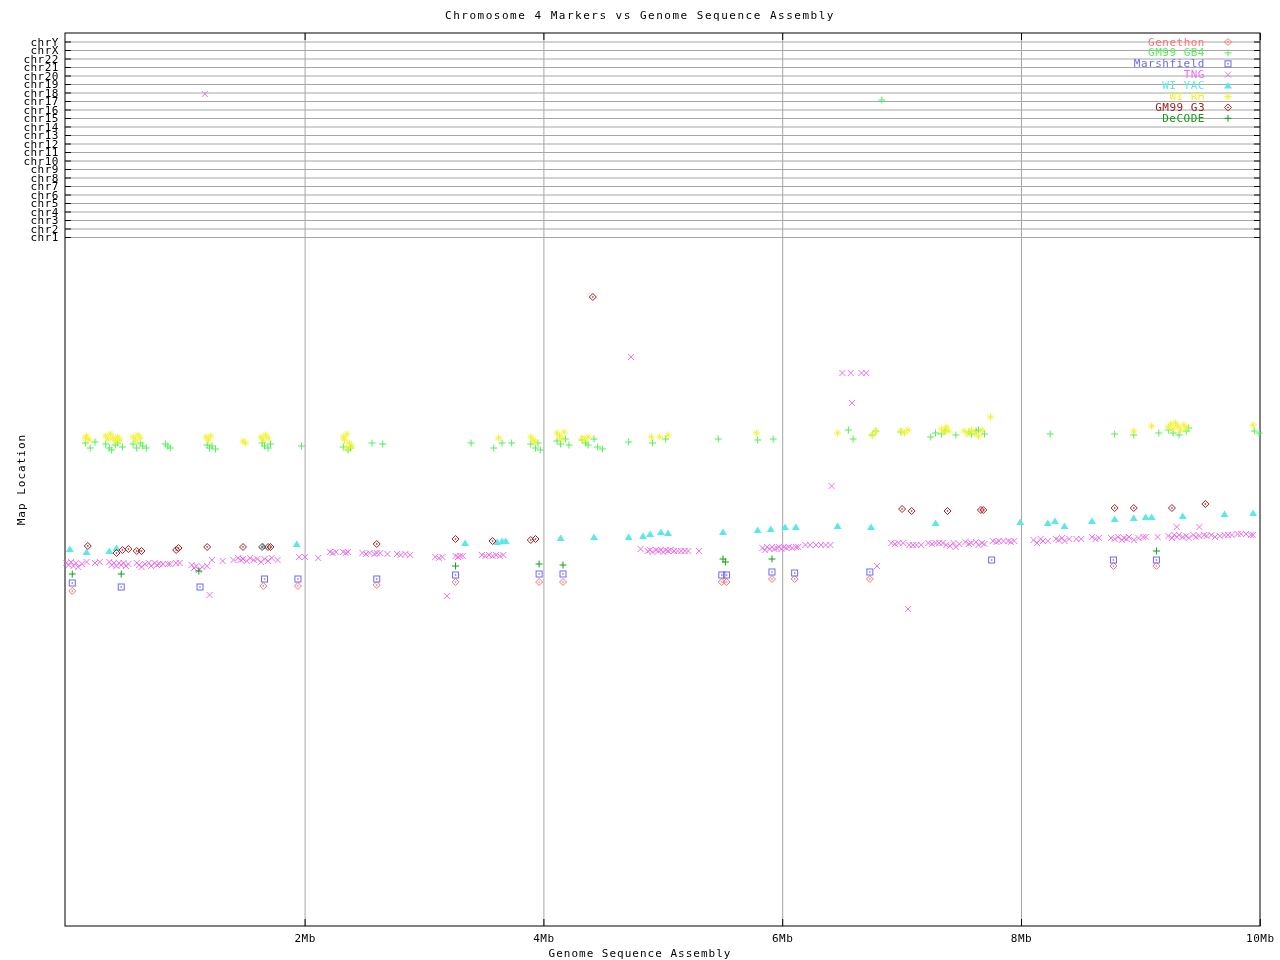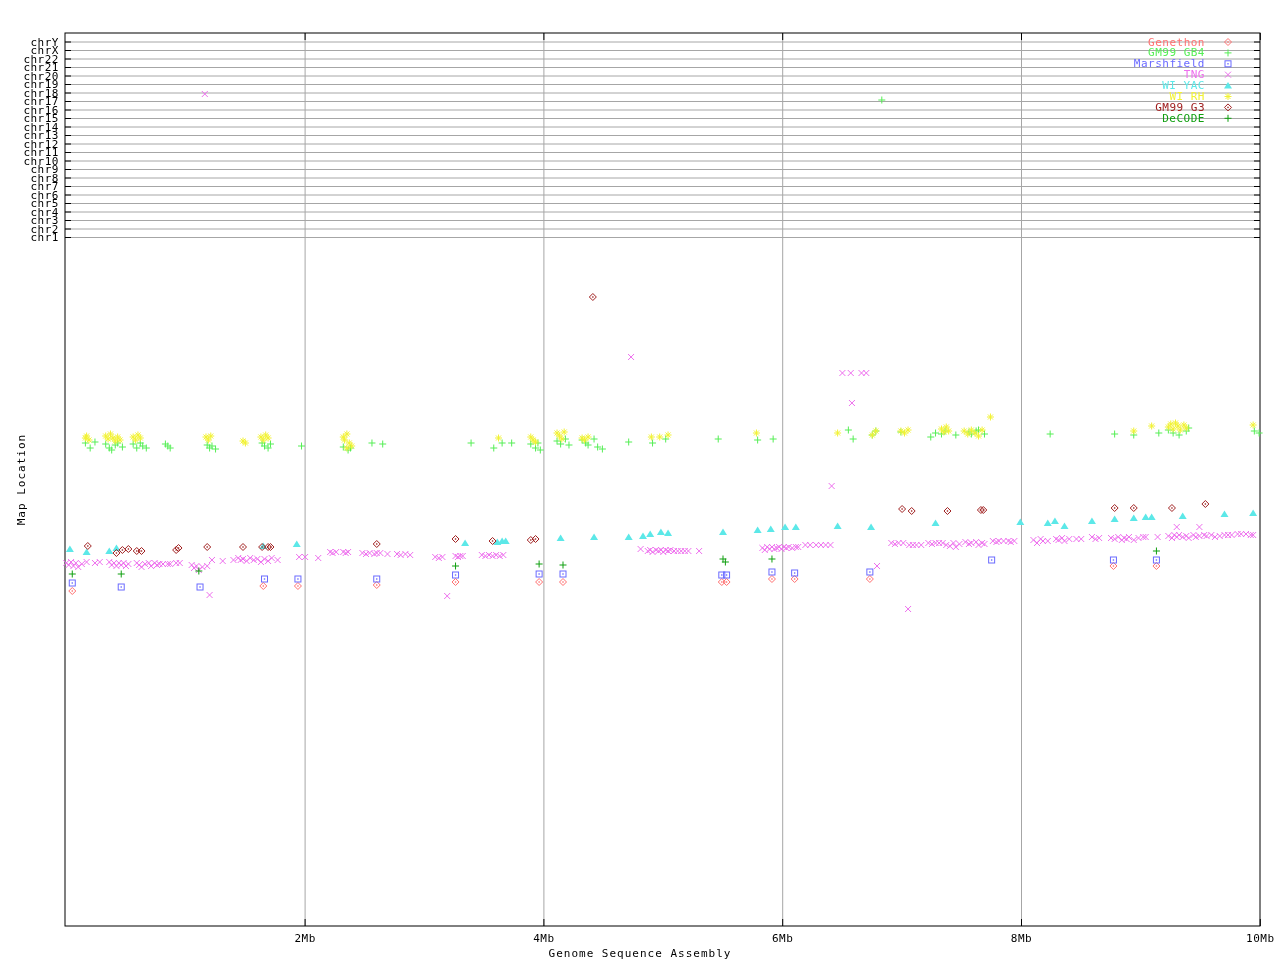--- a/index.html
+++ b/index.html
@@ -11,20 +11,21 @@
           font-size:11px;letter-spacing:1px;}
   .ylabel{position:absolute;left:-34px;top:473px;width:110px;text-align:center;
           font-size:11px;letter-spacing:1px;transform:rotate(-90deg);transform-origin:center center;}
   svg{position:absolute;left:0;top:0;}
   text{font-family:"DejaVu Sans Mono","Liberation Mono",monospace;}
 </style>
 </head>
 <body>
 
 <div class="canvas">
+  <div class="title">Chromosome 4 Markers vs Genome Sequence Assembly</div>
   <div class="ylabel">Map Location</div>
   <div class="xlabel">Genome Sequence Assembly</div>
   <svg id="plot" width="1280" height="960" viewBox="0 0 1280 960">
       <g>
         <line x1="305.1" y1="33" x2="305.1" y2="926" stroke="#a6a6a6" stroke-width="1"></line>
         <line x1="305.1" y1="926" x2="305.1" y2="919" stroke="#000000"></line>
         <line x1="305.1" y1="33" x2="305.1" y2="40" stroke="#000000"></line>
         <text x="305.1" y="942" text-anchor="middle" fill="#000" font-size="11px" letter-spacing="0.5px">2Mb</text>
         <line x1="543.9" y1="33" x2="543.9" y2="926" stroke="#a6a6a6" stroke-width="1"></line>
         <line x1="543.9" y1="926" x2="543.9" y2="919" stroke="#000000"></line>

